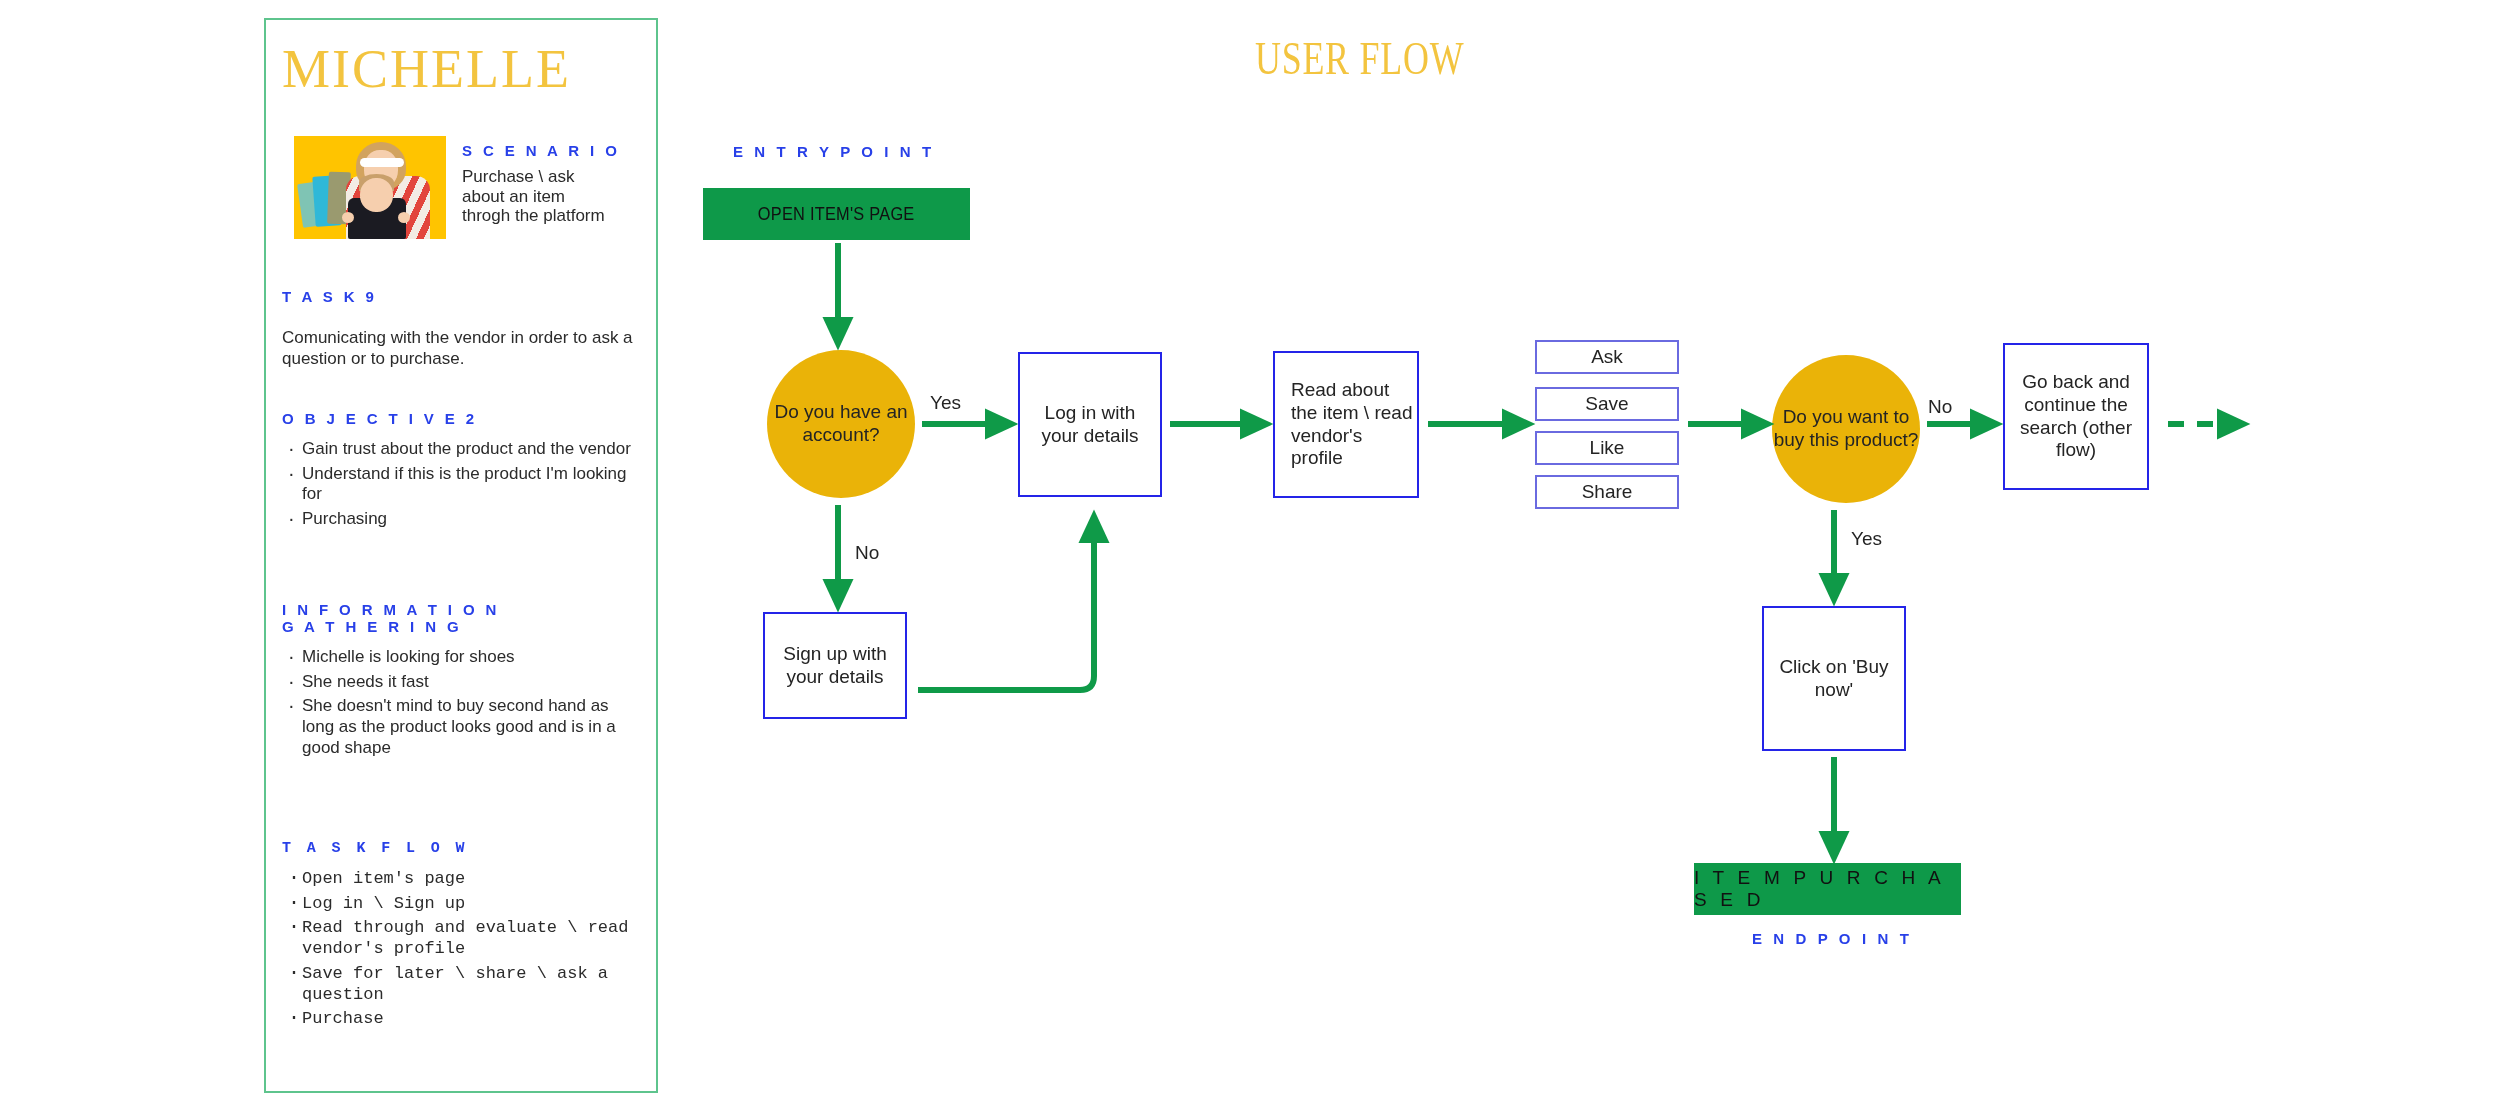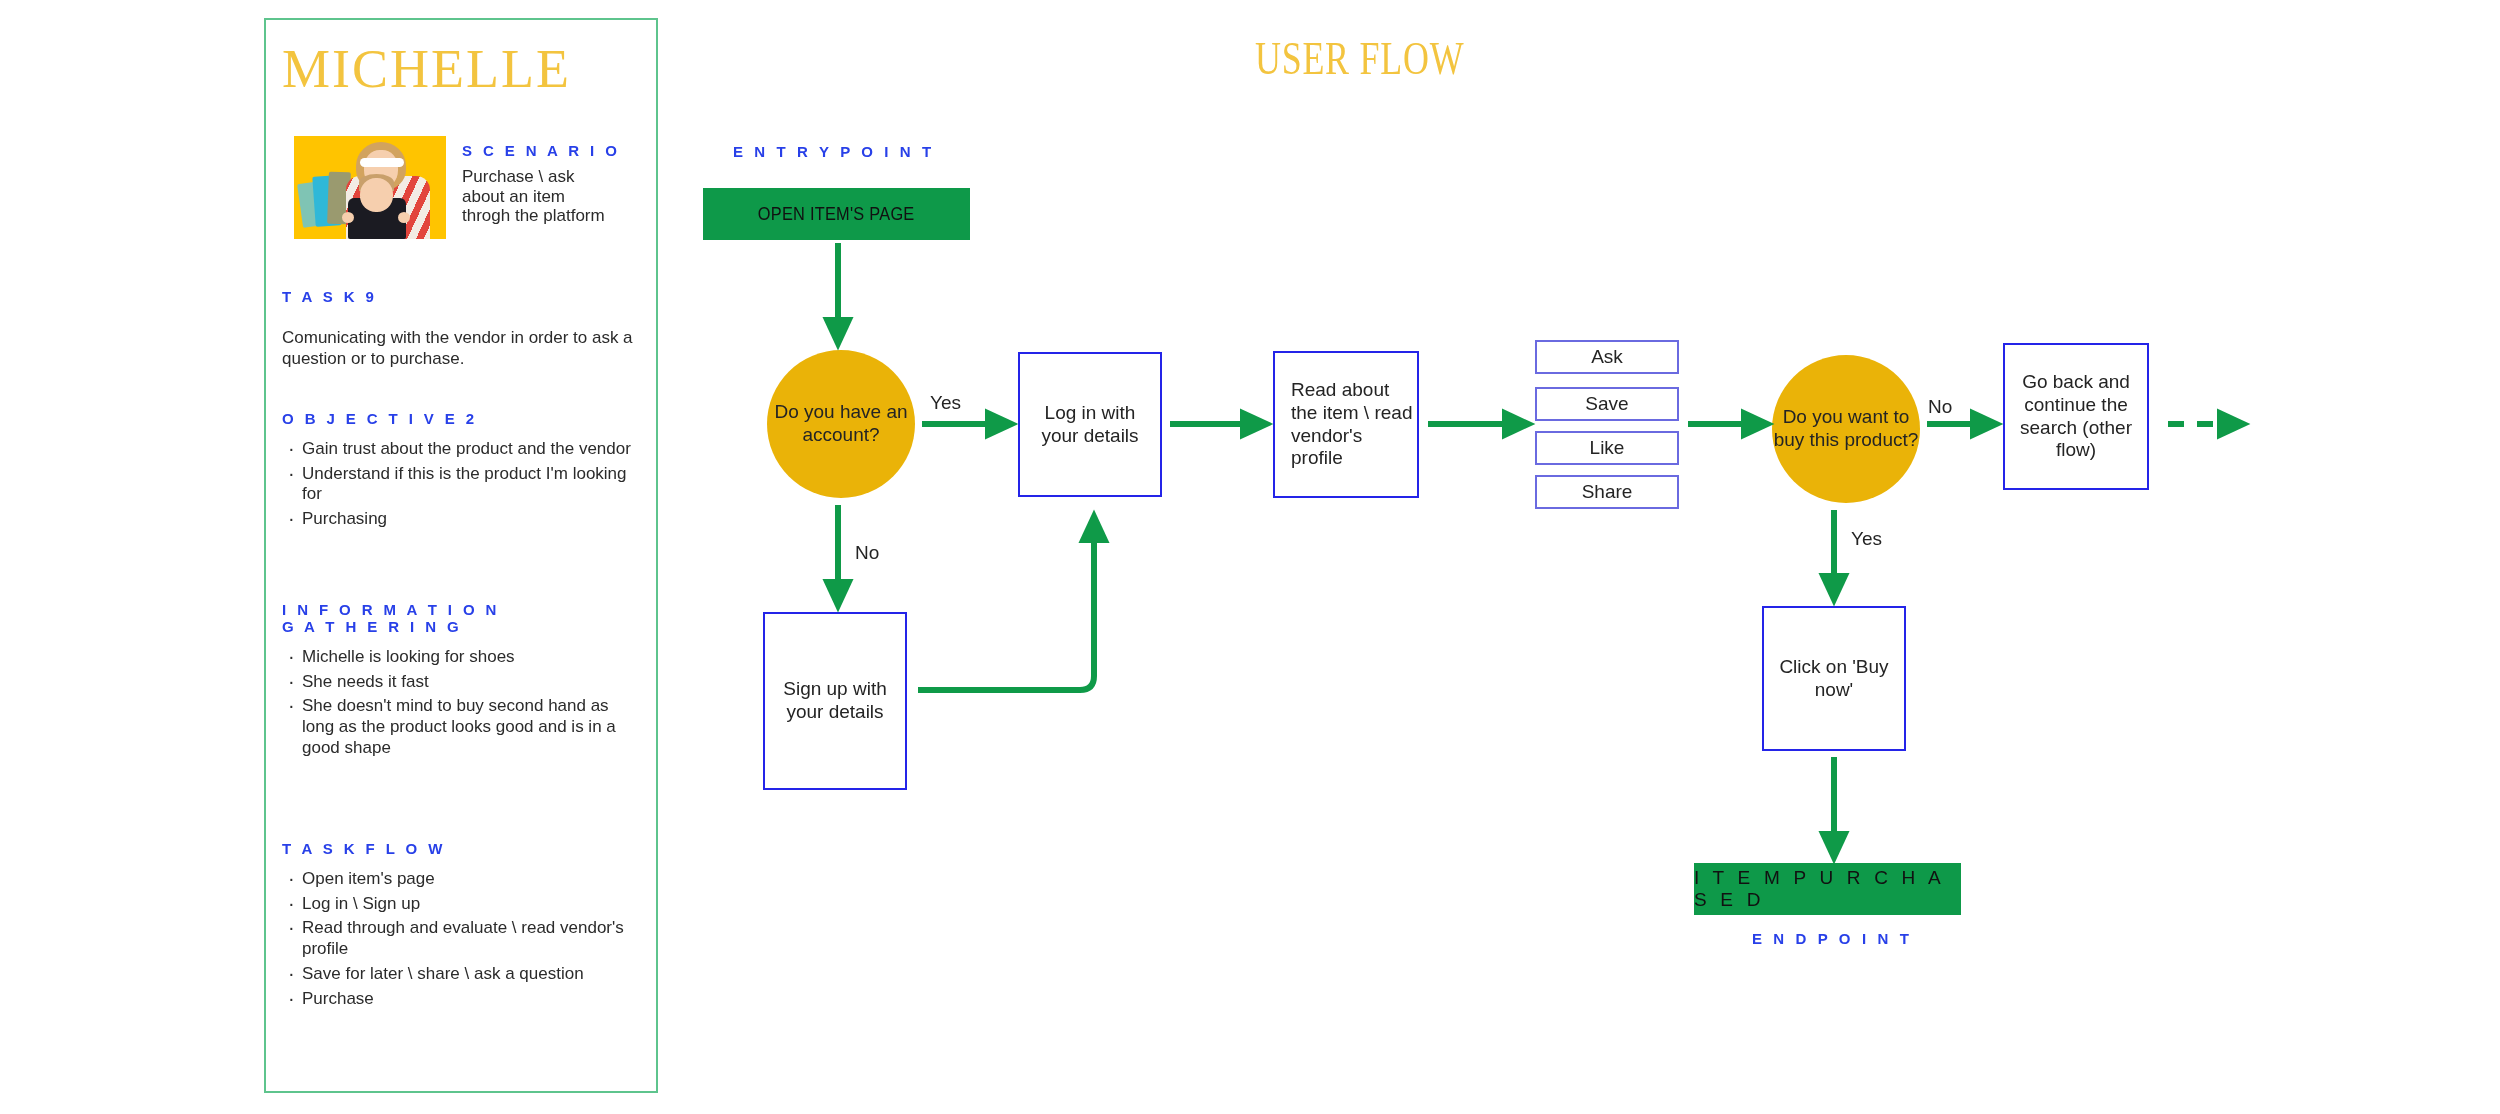--- a/index.html
+++ b/index.html
@@ -127,21 +127,21 @@
     position: relative; padding-left: 20px; margin-bottom: 4px;
   }
   ul.block-list li:before {
     content: "\00B7"; position: absolute; left: 6px; top: -3px;
     font-size: 20px; color: #2b2b2b;
   }
 
   #block-task    { top: 268px; }
   #block-obj     { top: 390px; }
   #block-info    { top: 581px; }
-  #block-flow    { top: 820px; }
+  #block-flow    { top: 820px; font-family: Liberation Mono, monospace; }
   #info-head-2   { display: block; }
 
   
   #flow-title {
     position: absolute; left: 1255px; top: 32px;
     font-size: 46px; color: #f3c43f; letter-spacing: 1px;
     font-family: "Liberation Serif", serif;
     transform: scaleX(0.78); transform-origin: left top;
     white-space: nowrap;
   }
@@ -173,21 +173,21 @@
   .proc-box {
     position: absolute; border: 2px solid #2424e8; background: #ffffff;
     box-sizing: border-box; display: flex; align-items: center;
     font-size: 19px; line-height: 1.2; color: #242424;
   }
   .proc-box .txt { width: 100%; }
   .center-text .txt { text-align: center; padding: 0 8px; }
   .left-text .txt { text-align: left; padding-left: 16px; }
 
   #box-login   { left: 1018px; top: 352px; width: 144px; height: 145px; justify-content: center; }
-  #box-signup  { left: 763px;  top: 612px; width: 144px; height: 178px; justify-content: flex-start; }
+  #box-signup  { left: 763px;  top: 612px; width: 144px; height: 107px; justify-content: flex-start; }
   #box-read    { left: 1273px; top: 351px; width: 146px; height: 147px; }
   #box-goback  { left: 2003px; top: 343px; width: 146px; height: 147px; }
   #box-buynow  { left: 1762px; top: 606px; width: 144px; height: 145px; justify-content: center; }
 
   .decision {
     position: absolute; border-radius: 50%; background: #eab308;
     display: flex; align-items: center; justify-content: center;
     text-align: center; font-size: 19px; line-height: 1.2; color: #242424;
   }
   #dec-account { left: 767px;  top: 350px; width: 148px; height: 148px; }

